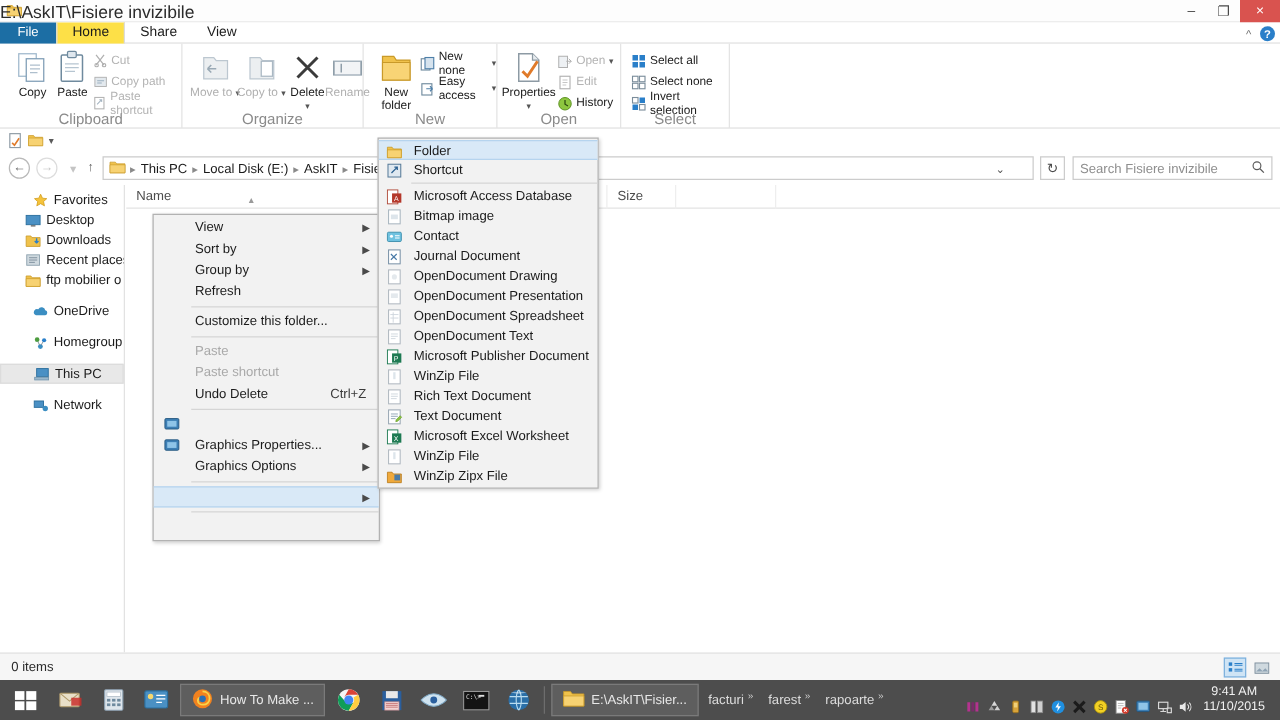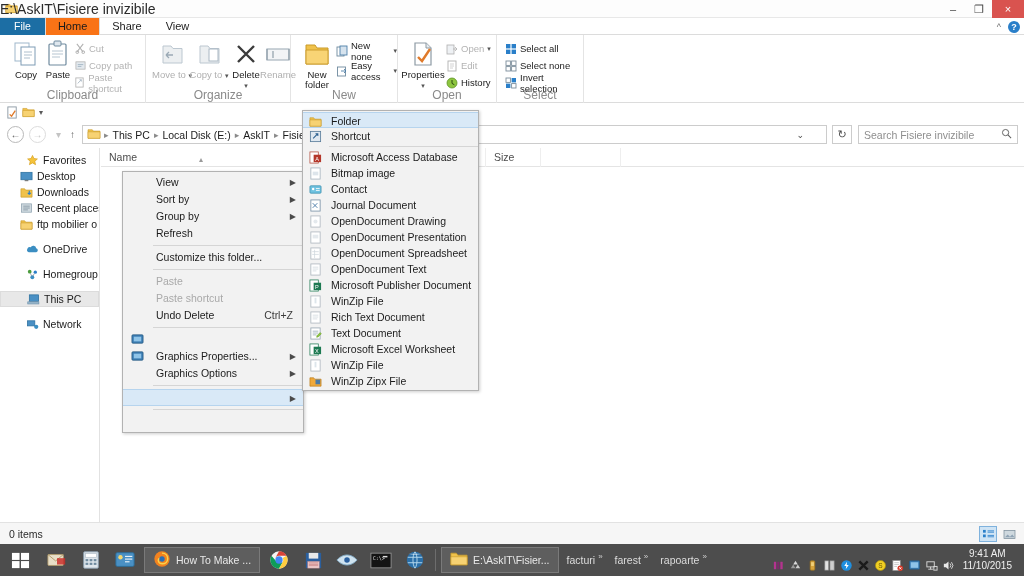--- a/index.html
+++ b/index.html
@@ -34,21 +34,21 @@
   
   .tabstrip {
     position: absolute; left: 0; top: 18px; width: 1024px; height: 17px;
     background: #fff; border-bottom: 1px solid #dcdcdc;
   }
   .tab {
     float: left; height: 17px; line-height: 17px; padding: 0 12px;
     font-size: 11px; color: #1b1b1b; cursor: default;
   }
   .tab.file { background: #1c6ea4; color: #fff; padding: 0 14px; font-size: 10.5px; }
-  .tab.active { background: #f97316; border-left: 1px solid #dcdcdc; border-right: 1px solid #dcdcdc; }
+  .tab.active { background: #fde047; border-left: 1px solid #dcdcdc; border-right: 1px solid #dcdcdc; }
   .tabright { position: absolute; right: 4px; top: 0; height: 17px; display: flex; align-items: center; gap: 7px; }
   .caret-up { color: #6d6d6d; font-size: 9px; }
   .help-icon {
     width: 12px; height: 12px; border-radius: 50%; background: #2a7fc9; color: #fff;
     font-size: 9px; line-height: 12px; text-align: center; font-weight: bold;
   }
 
   
   .ribbon {
     position: absolute; left: 0; top: 35px; width: 1024px; height: 68px;

